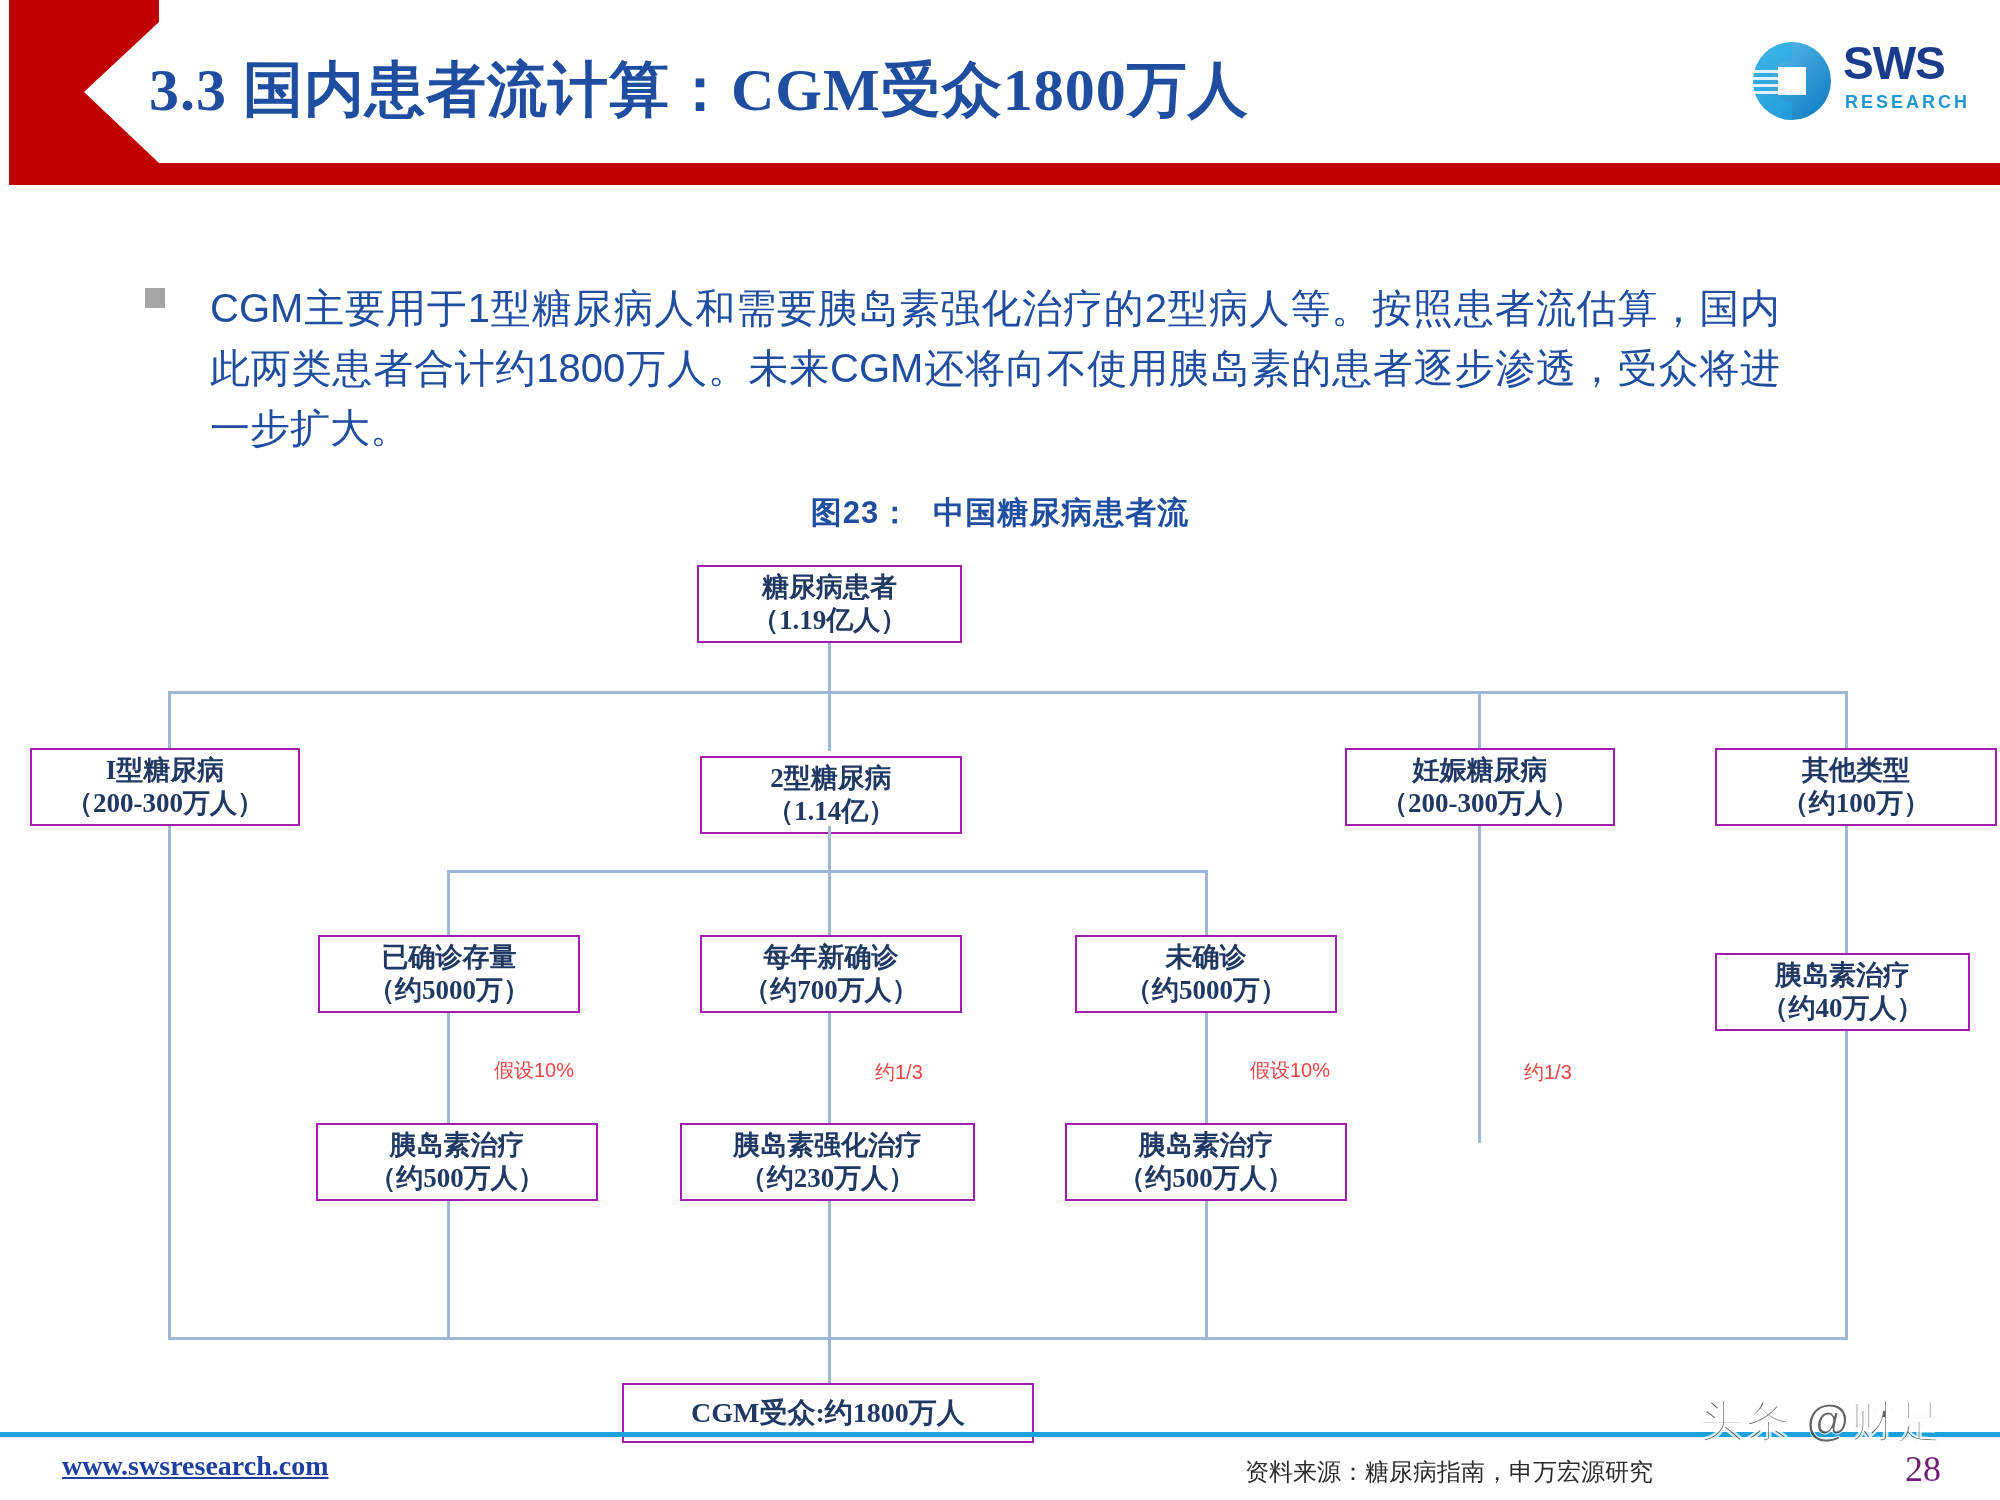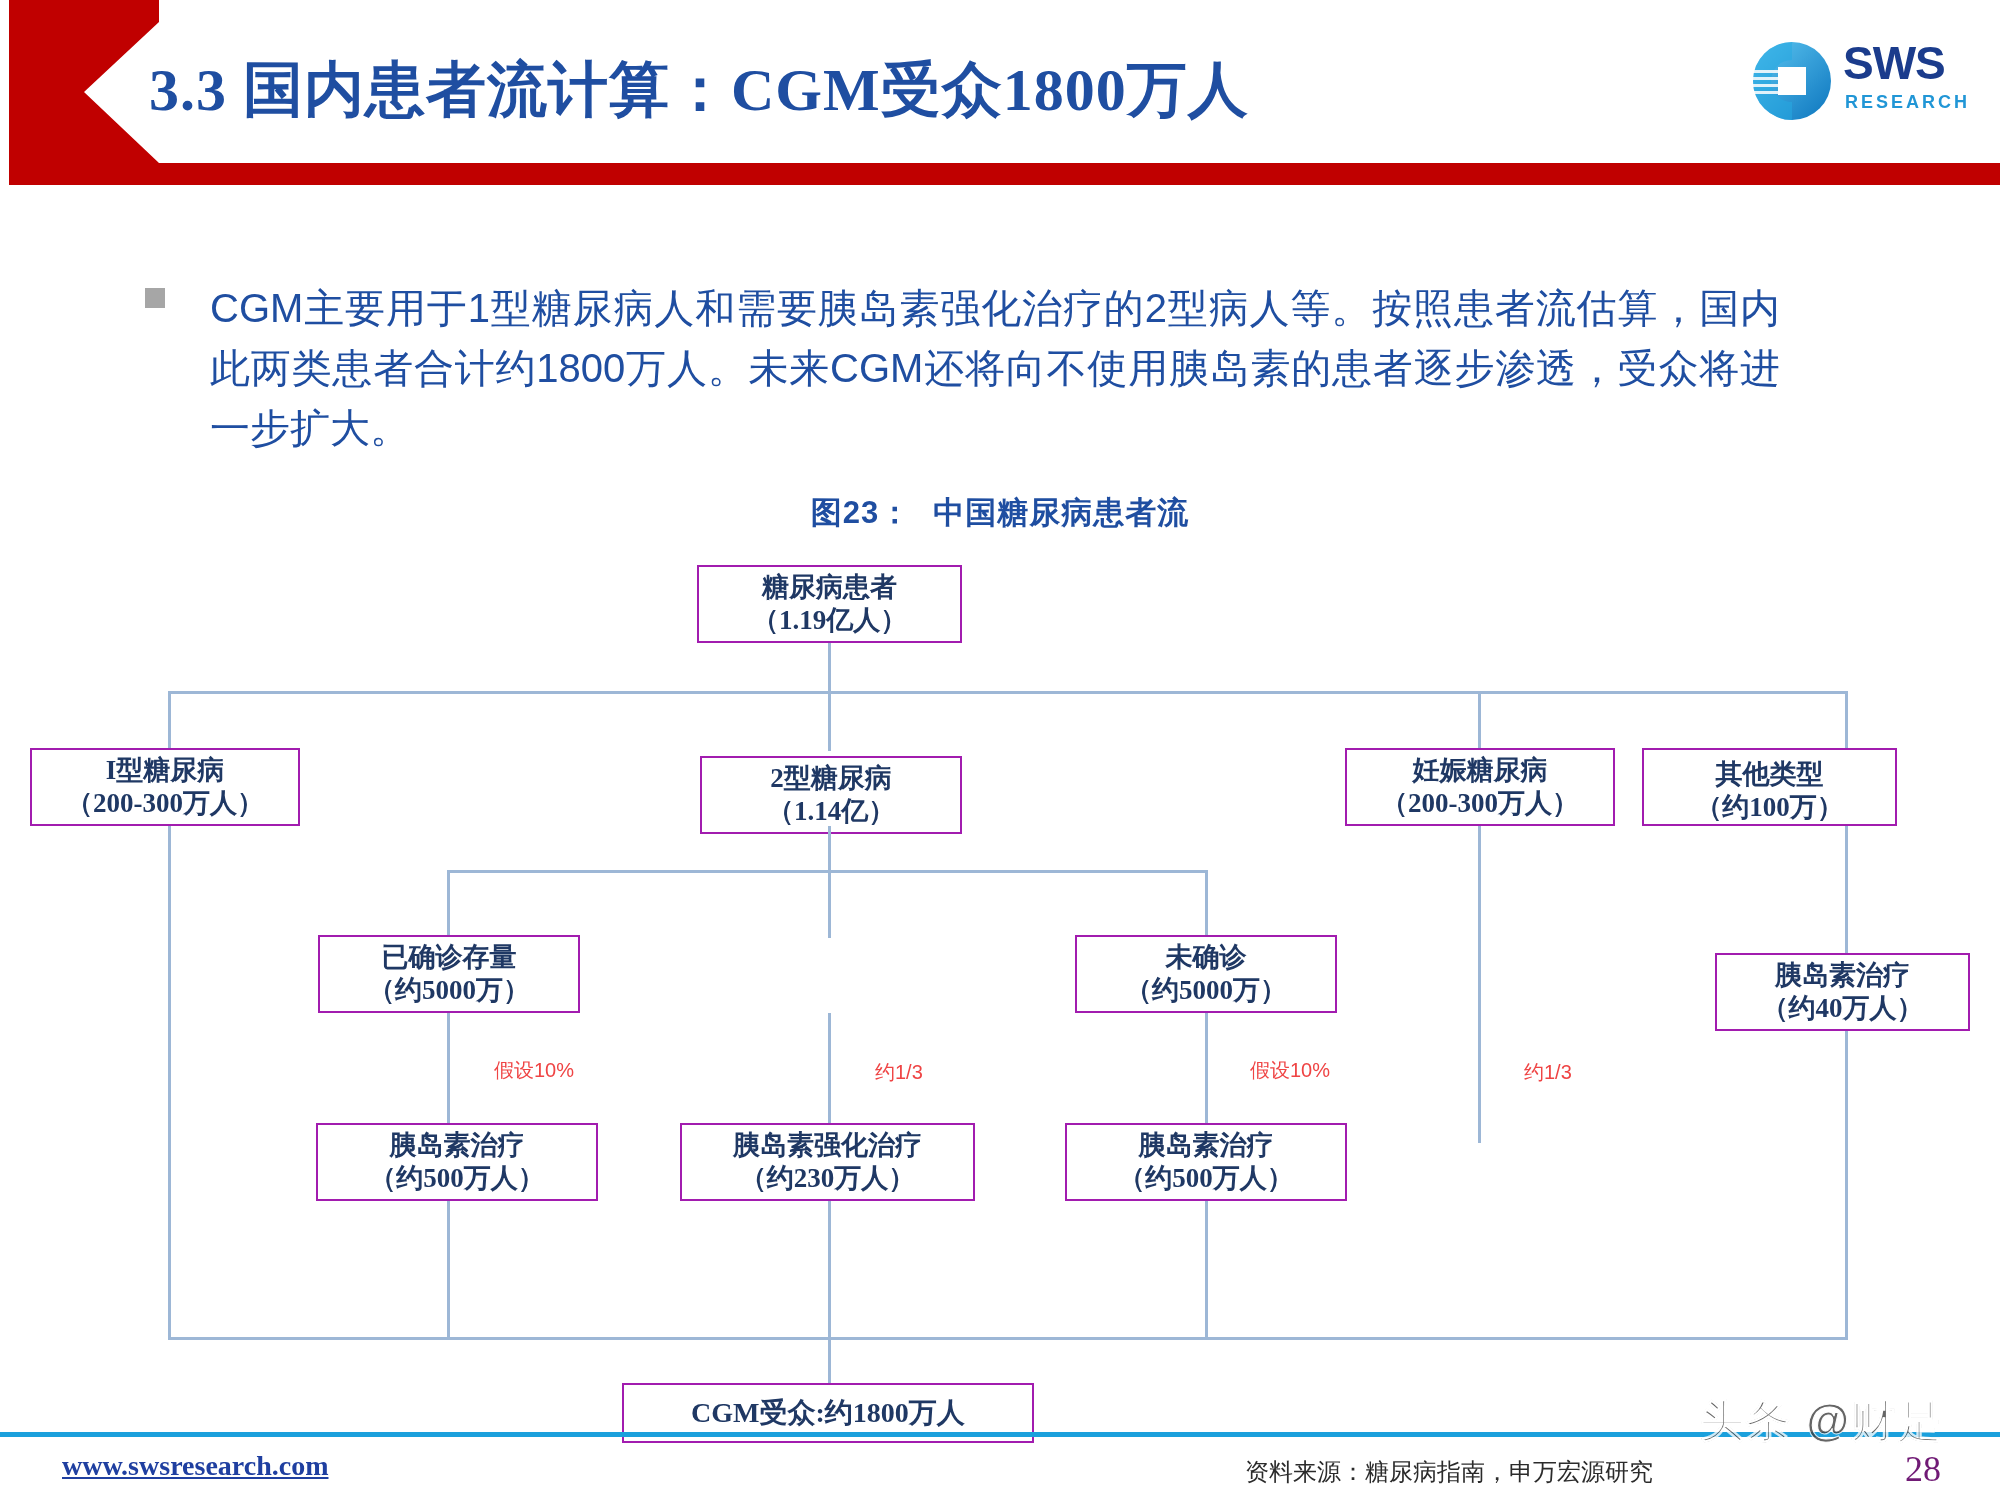--- a/index.html
+++ b/index.html
@@ -174,35 +174,39 @@
     <div class="l2">（200-300万人）</div>
   </div>
   <div class="node" style="left:700px;top:756px;width:262px;height:78px;">
     <div class="l1">2型糖尿病</div>
     <div class="l2">（1.14亿）</div>
   </div>
   <div class="node" style="left:1345px;top:748px;width:270px;height:78px;">
     <div class="l1">妊娠糖尿病</div>
     <div class="l2">（200-300万人）</div>
   </div>
-  <div class="node" style="left:1642px;top:748px;width:255px;height:78px;justify-content:flex-end;">
+  <div class="node" style="left:1715px;top:748px;width:282px;height:78px;">
     <div class="l1">其他类型</div>
     <div class="l2">（约100万）</div>
   </div>
 
   <div class="edge v" style="left:828px;top:826px;height:46px;"></div>
   <div class="edge h" style="left:447px;top:870px;width:760px;"></div>
   <div class="edge v" style="left:447px;top:870px;height:68px;"></div>
   <div class="edge v" style="left:828px;top:870px;height:68px;"></div>
   <div class="edge v" style="left:1205px;top:870px;height:68px;"></div>
 
   <div class="node" style="left:318px;top:935px;width:262px;height:78px;">
     <div class="l1">已确诊存量</div>
     <div class="l2">（约5000万）</div>
   </div>
+  <div class="node" style="left:700px;top:935px;width:262px;height:78px;">
+    <div class="l1">每年新确诊</div>
+    <div class="l2">（约700万人）</div>
+  </div>
   <div class="node" style="left:1075px;top:935px;width:262px;height:78px;">
     <div class="l1">未确诊</div>
     <div class="l2">（约5000万）</div>
   </div>
 
   <div class="edge v" style="left:1845px;top:826px;height:130px;"></div>
   <div class="node" style="left:1715px;top:953px;width:255px;height:78px;">
     <div class="l1">胰岛素治疗</div>
     <div class="l2">（约40万人）</div>
   </div>

